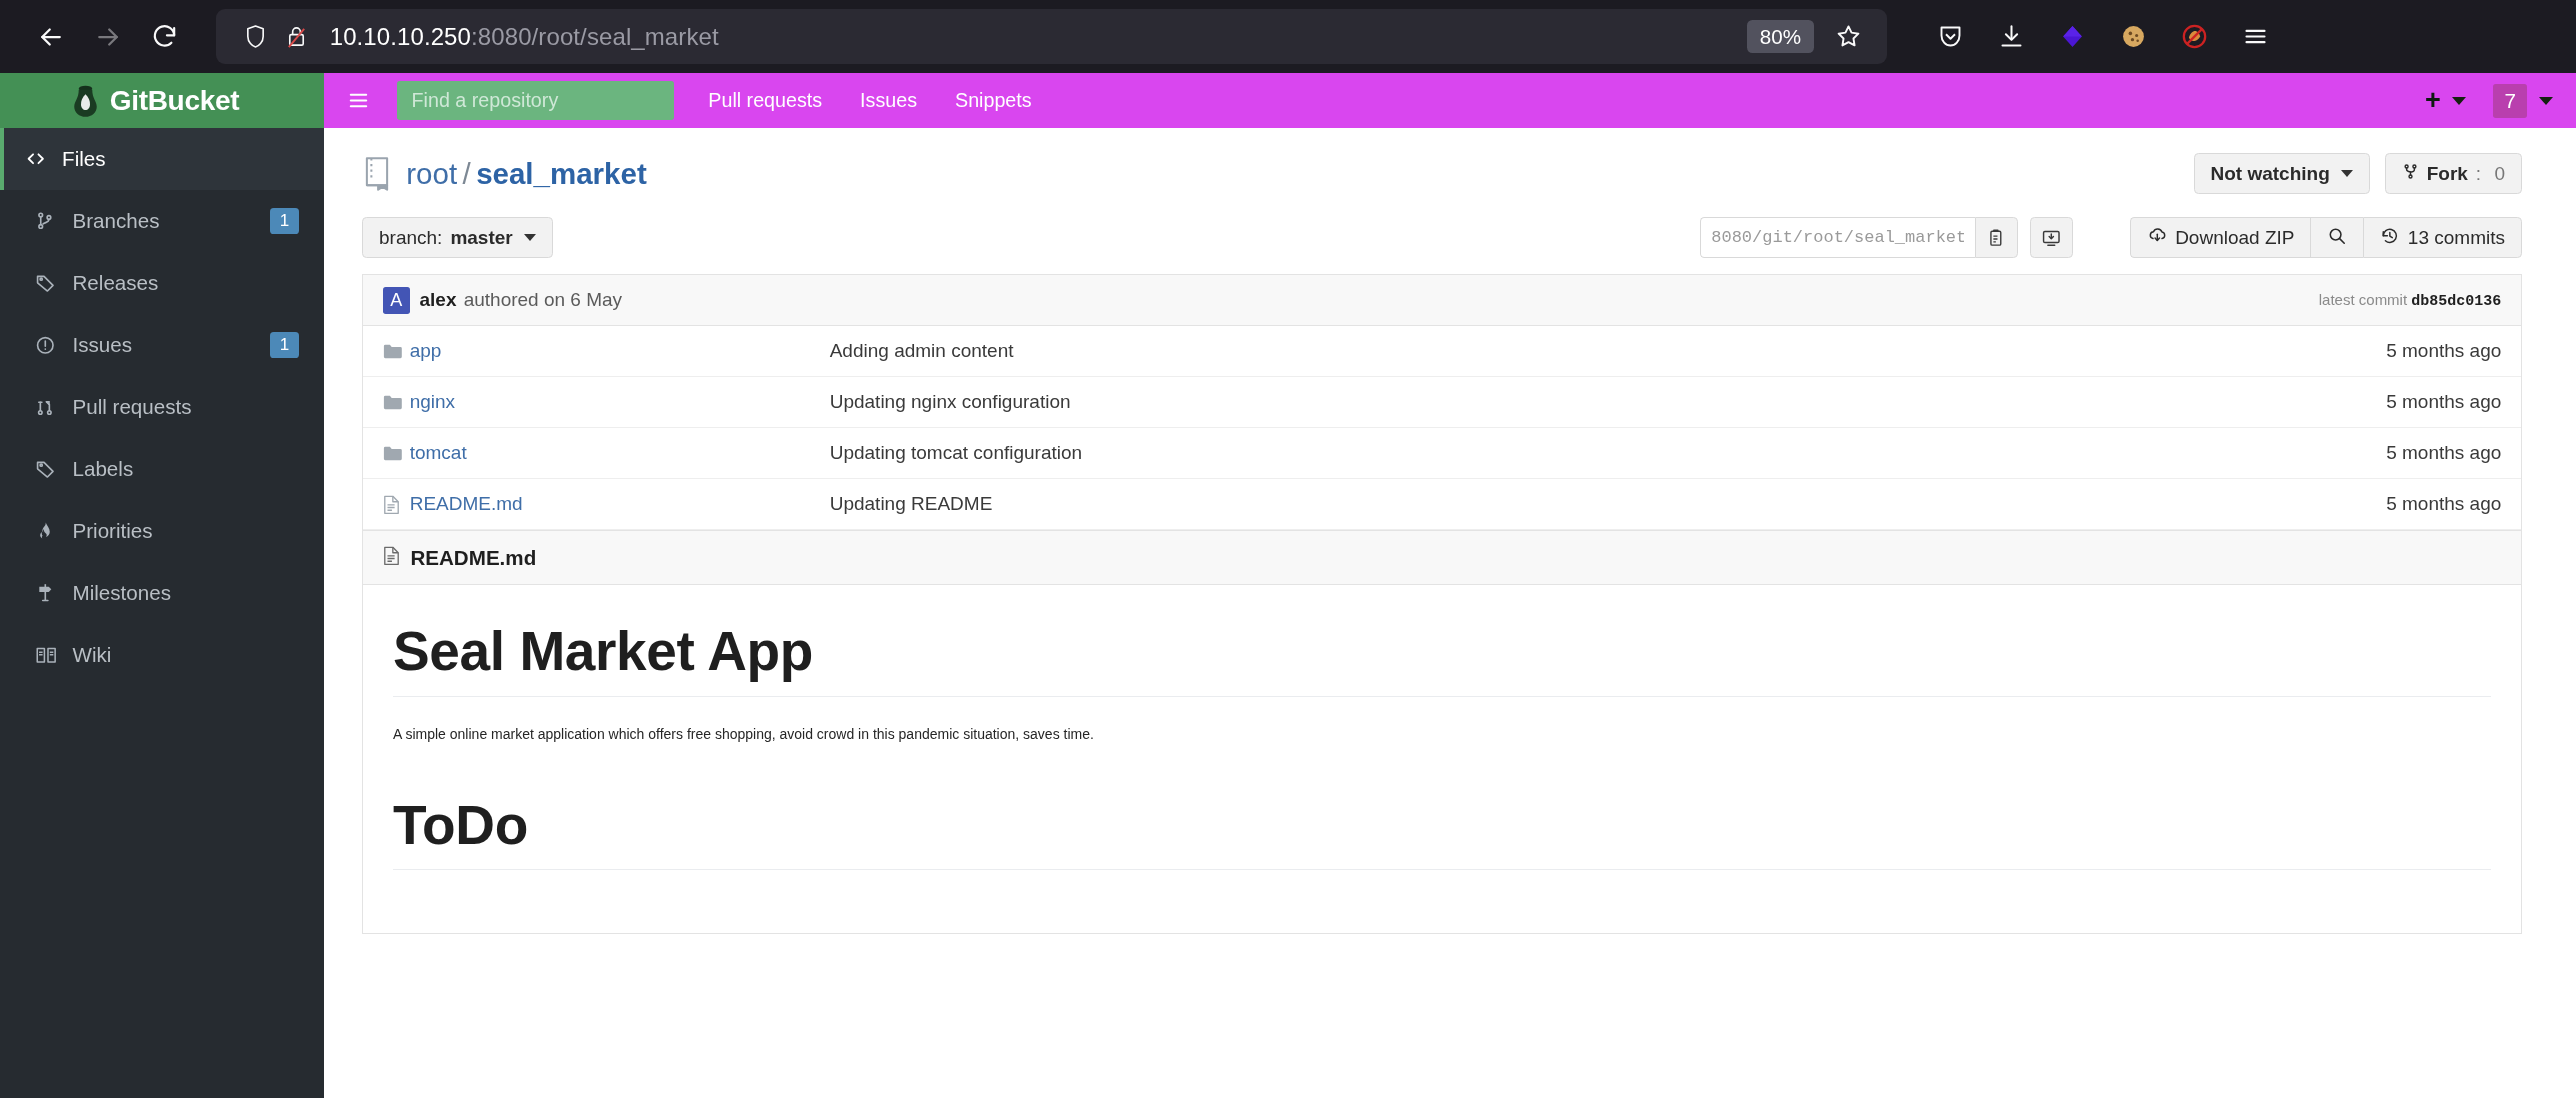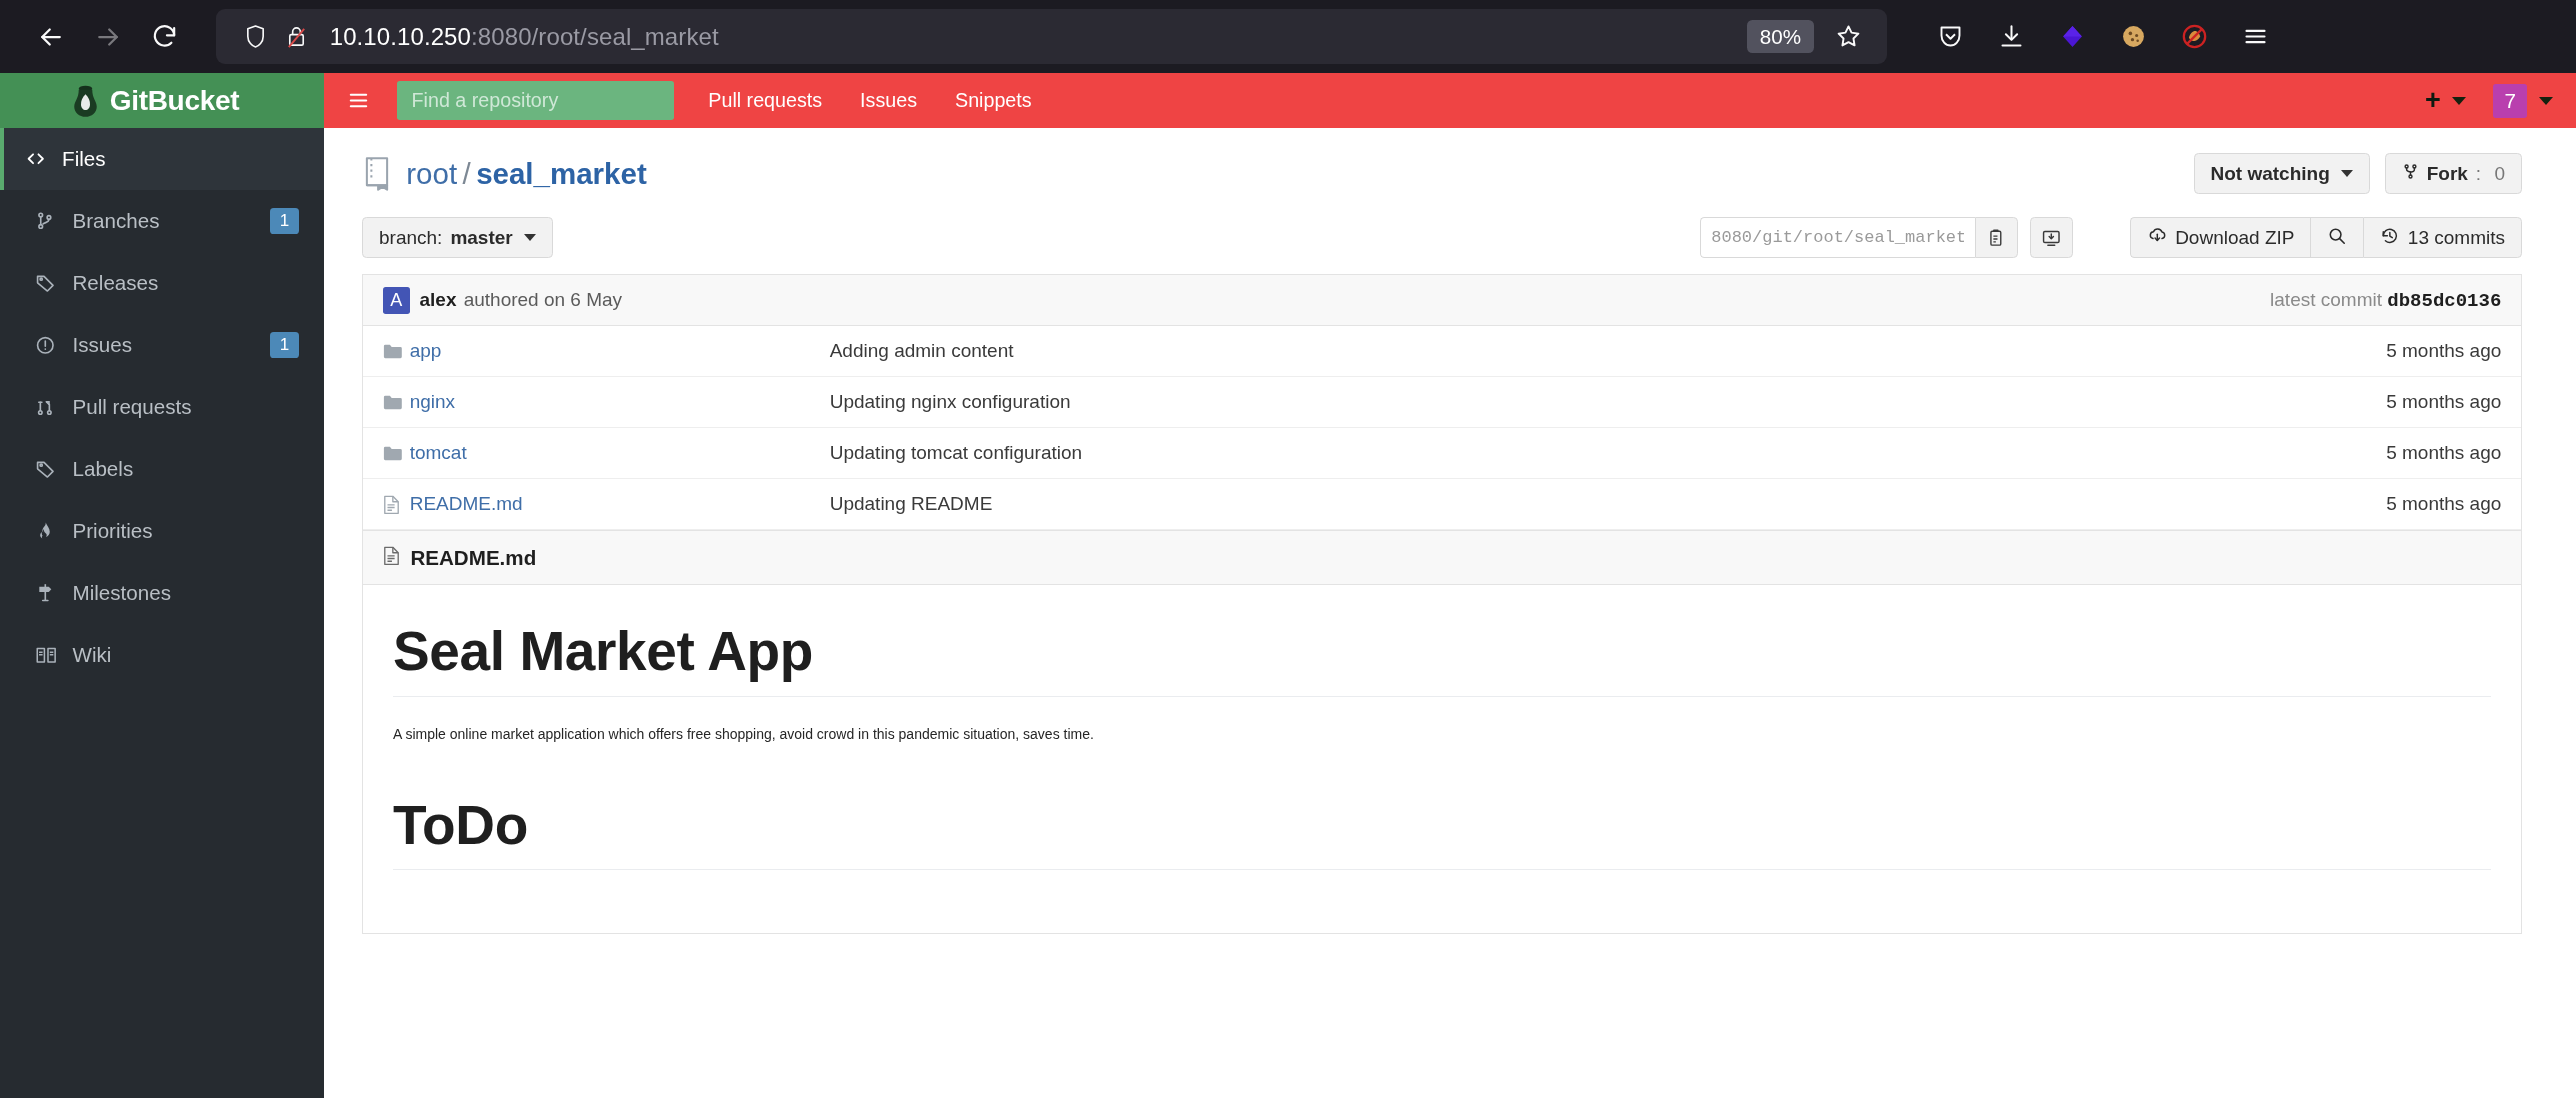--- a/index.html
+++ b/index.html
@@ -66,21 +66,21 @@
     width: 52px; height: 52px;
     display: flex; align-items: center; justify-content: center;
     border-radius: 7.2px;
     font-size: 27px;
     line-height: 1;
   }
 
   
   #gb-header {
     height: 55px;
-    background: #ef4444;
+    background: #d946ef;
     display: flex;
     align-items: center;
     position: relative;
   }
   #gb-logo-zone {
     width: 324px;
     height: 55px;
     background: #449055;
     display: flex;
     align-items: center;
@@ -265,21 +265,21 @@
   #commit-avatar {
     width: 27px; height: 27px;
     background: #4355b5;
     color: #fff;
     font-size: 18px;
     display: flex; align-items: center; justify-content: center;
     border-radius: 2.7px;
     margin-right: 9.8px;
   }
   #commit-author { color: #1f1f1f; font-weight: bold; margin-right: 7.2px; }
-  #commit-right { margin-left: auto; color: #8a8a8a; font-size: 19px; }
+  #commit-right { margin-left: auto; color: #8a8a8a; font-size: 15px; }
   #commit-right b { color: #1f1f1f; font-family: "Liberation Mono", monospace; font-weight: bold; }
 
   #file-table { border: 0.9px solid #e3e3e3; border-bottom: none; }
   .file-row {
     display: flex;
     align-items: center;
     height: 51px;
     border-bottom: 0.9px solid #eeeeee;
     padding: 0 19.7px;
     font-size: 19px;

